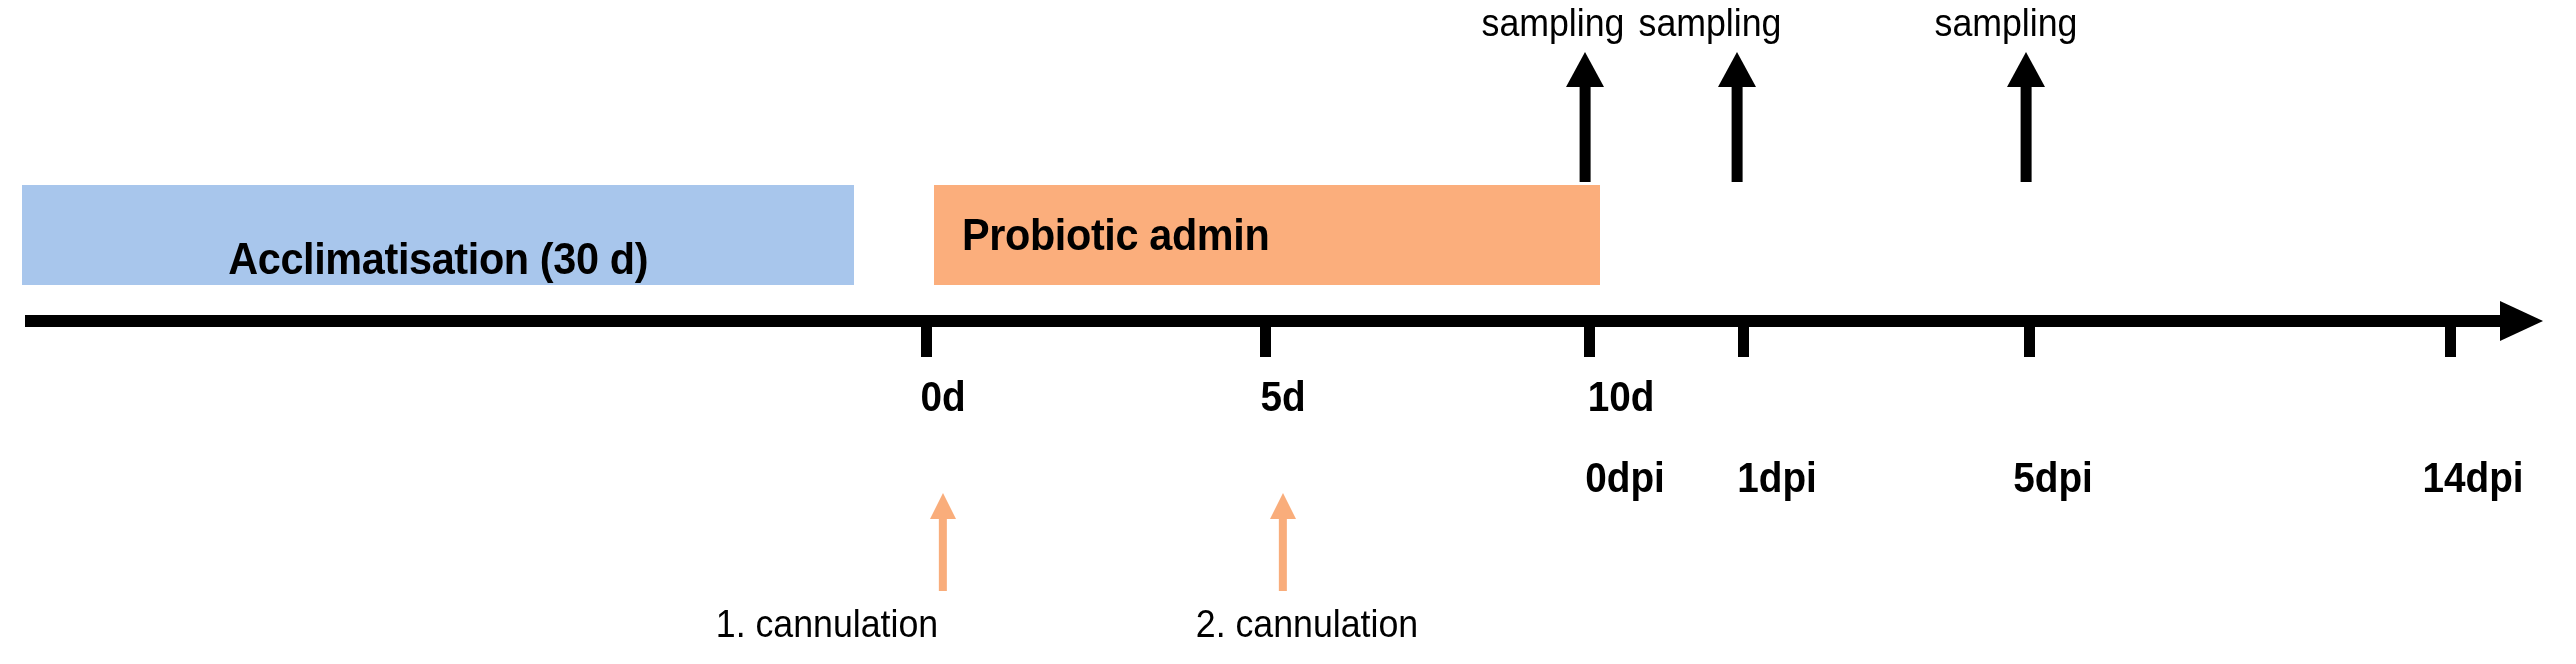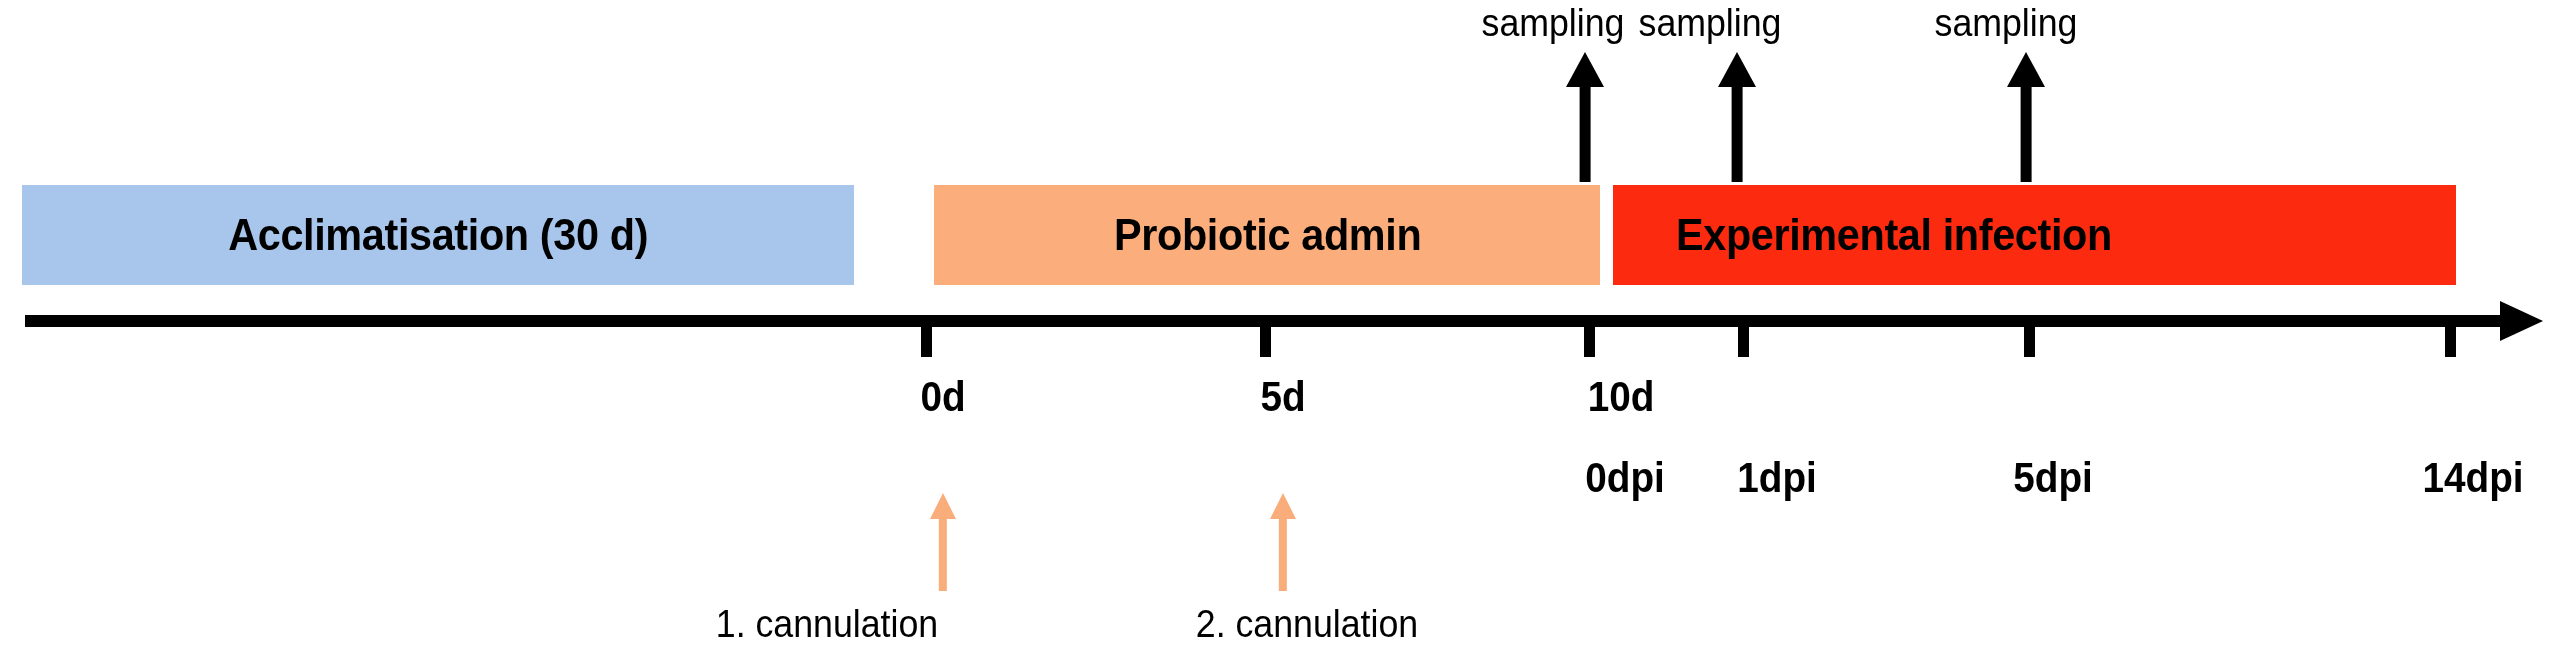--- a/index.html
+++ b/index.html
@@ -36,30 +36,31 @@
     white-space: nowrap;
     font-stretch: condensed;
     transform: scaleX(0.92);
     transform-origin: left center;
   }
   #bar-acclimatisation {
     left: 22.4px;
     width: 832px;
     background: #a8c6ec;
     justify-content: center;
+    align-items: flex-end;
   }
   #bar-acclimatisation .phase-label {
     transform: scaleX(0.92);
     transform-origin: center center;
   }
   #bar-probiotic {
     left: 934px;
     width: 666px;
     background: #fbae7c;
-    justify-content: center;
+    justify-content: flex-start;
     padding-left: 28px;
   }
   #bar-infection {
     left: 1613px;
     width: 843px;
     background: #fc2b10;
     justify-content: flex-start;
     padding-left: 63px;
   }
 
@@ -187,23 +188,20 @@
         <div class="sampling-arrow-shaft" style="left: 2026px;"></div>
         <div class="sampling-arrow-head" style="left: 2026px;"></div>
       </div>
     </div>
 
   <div class="phase-bar" id="bar-acclimatisation" style="background: rgb(168, 198, 236);">
     <span class="phase-label">Acclimatisation (30 d)</span>
   </div>
   <div class="phase-bar" id="bar-probiotic" style="background: rgb(251, 174, 124);">
     <span class="phase-label">Probiotic admin</span>
-  </div>
-  <div class="phase-bar" id="bar-infection" style="background: rgb(252, 43, 16);">
-    <span class="phase-label">Experimental infection</span>
   </div>
 
   <div id="axis-line"></div>
   <div id="axis-arrowhead"></div>
   <div id="axis-ticks-layer">
       <div class="axis-tick" style="left: 921px; background: rgb(0, 0, 0);"></div>
       <div class="axis-tick" style="left: 1260px; background: rgb(0, 0, 0);"></div>
       <div class="axis-tick" style="left: 1584px; background: rgb(0, 0, 0);"></div>
       <div class="axis-tick" style="left: 1738px; background: rgb(0, 0, 0);"></div>
       <div class="axis-tick" style="left: 2024px; background: rgb(0, 0, 0);"></div>

